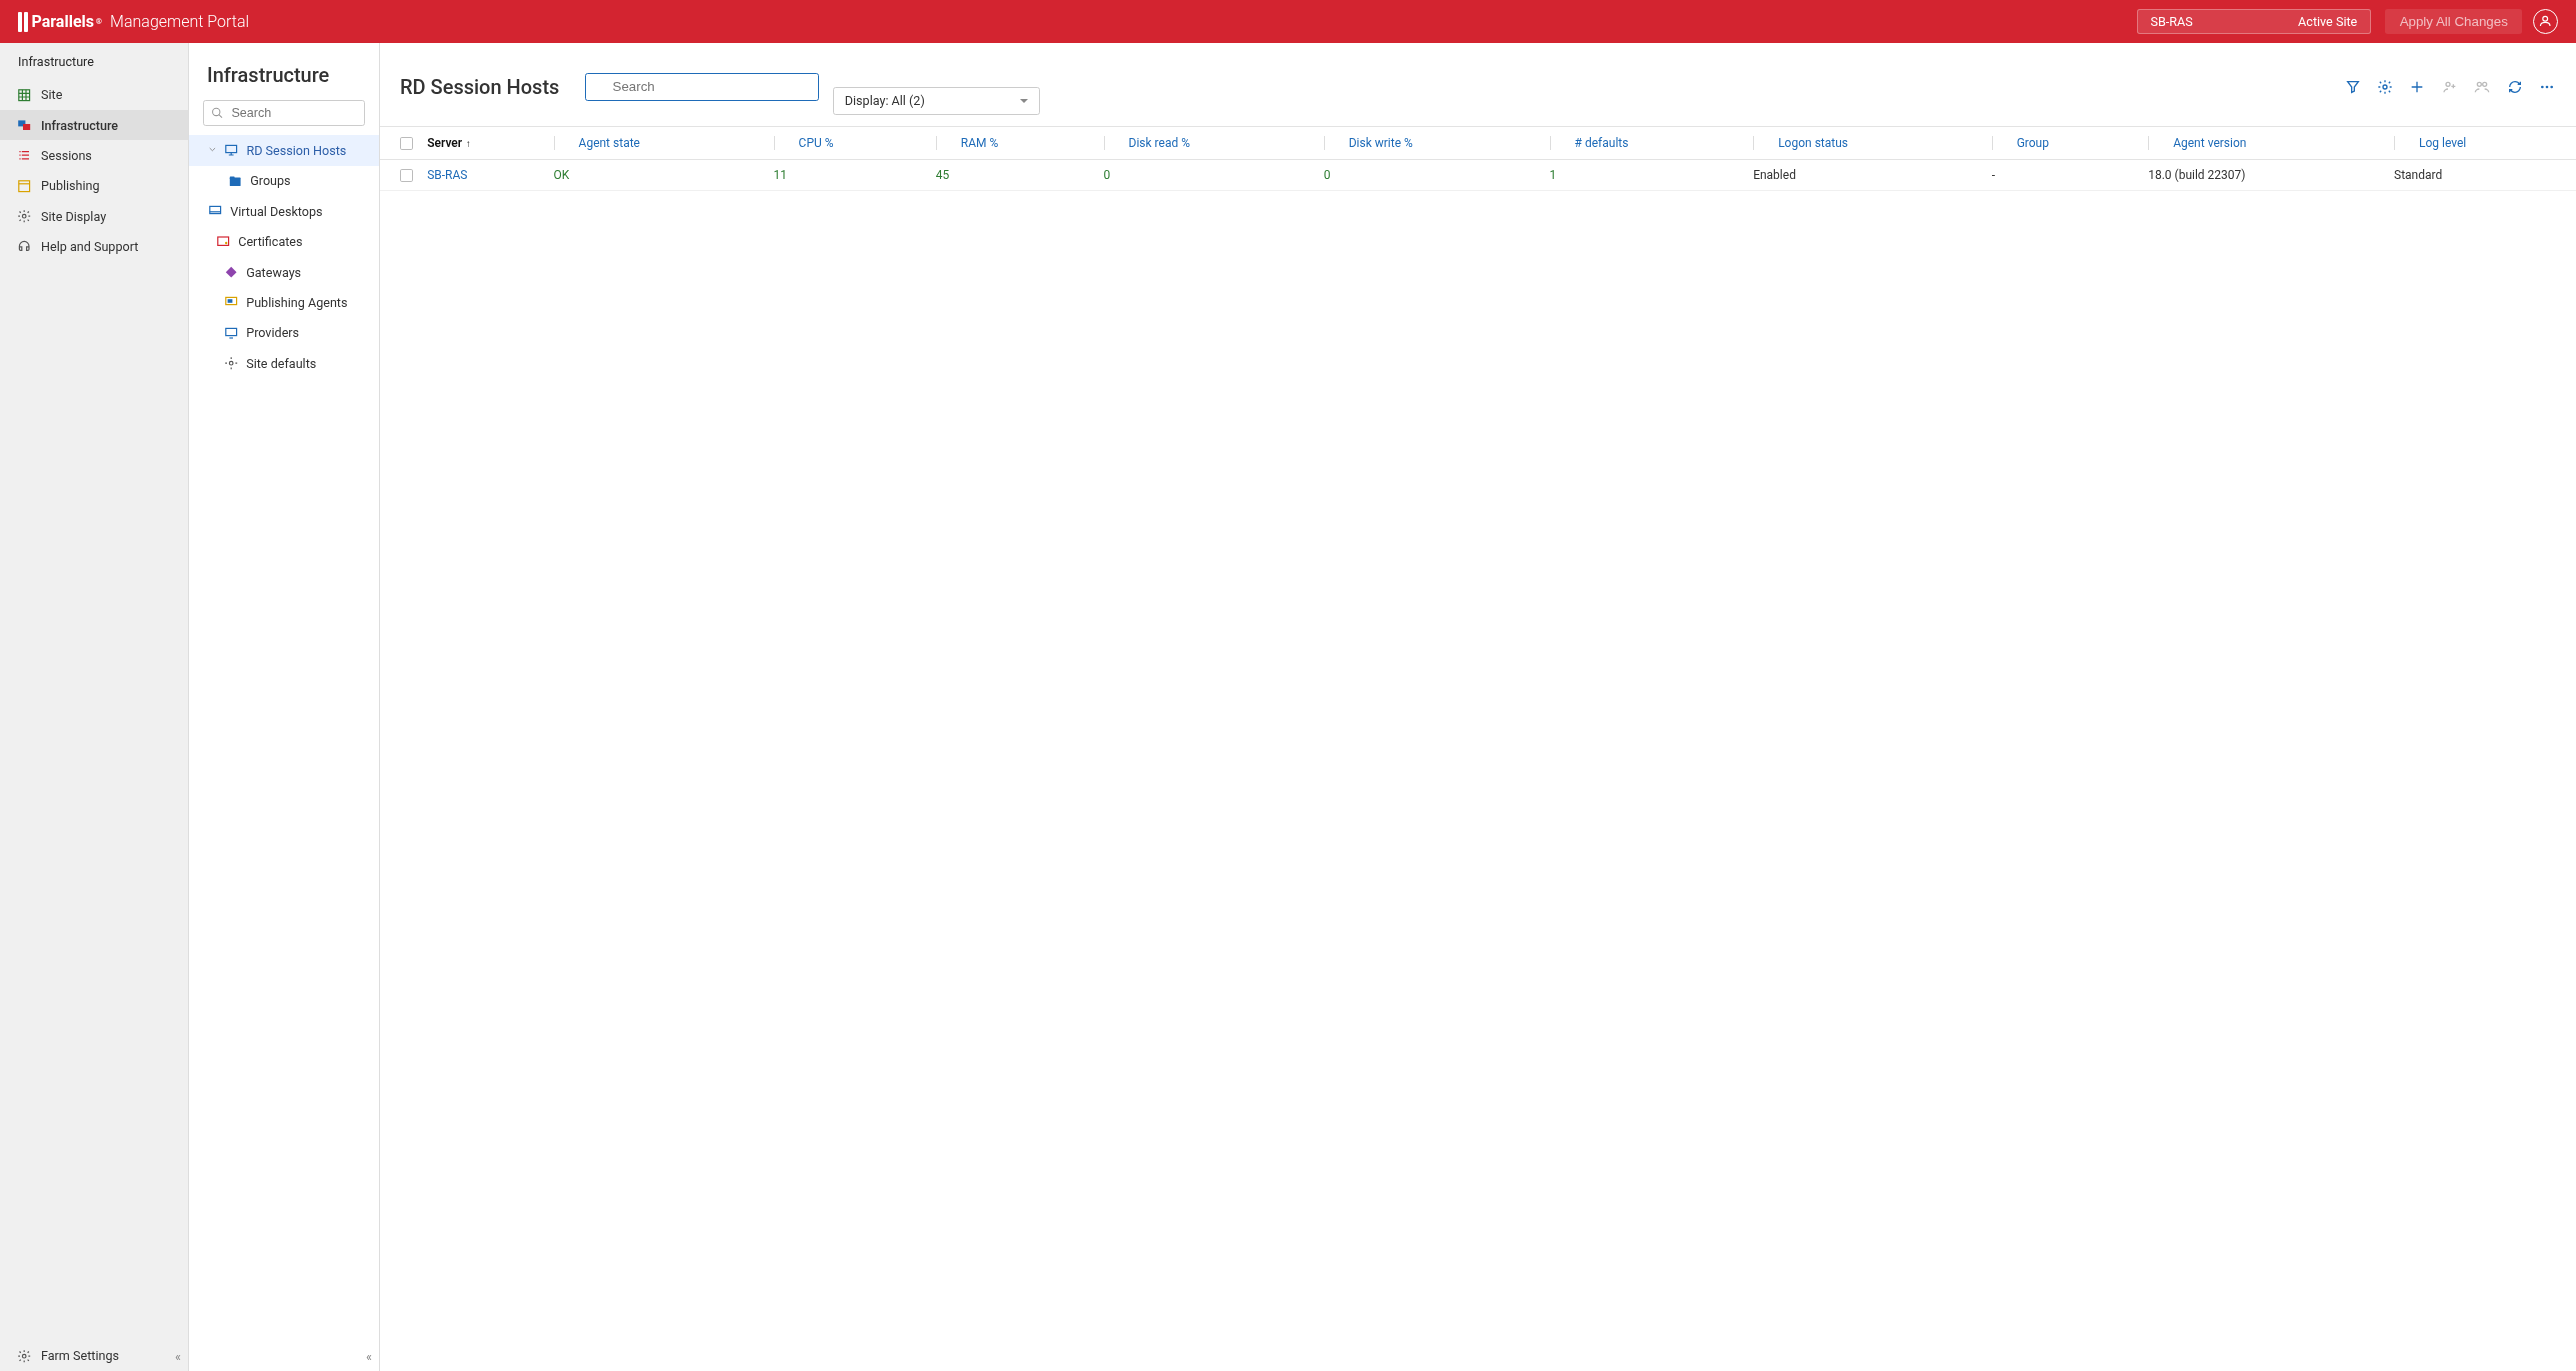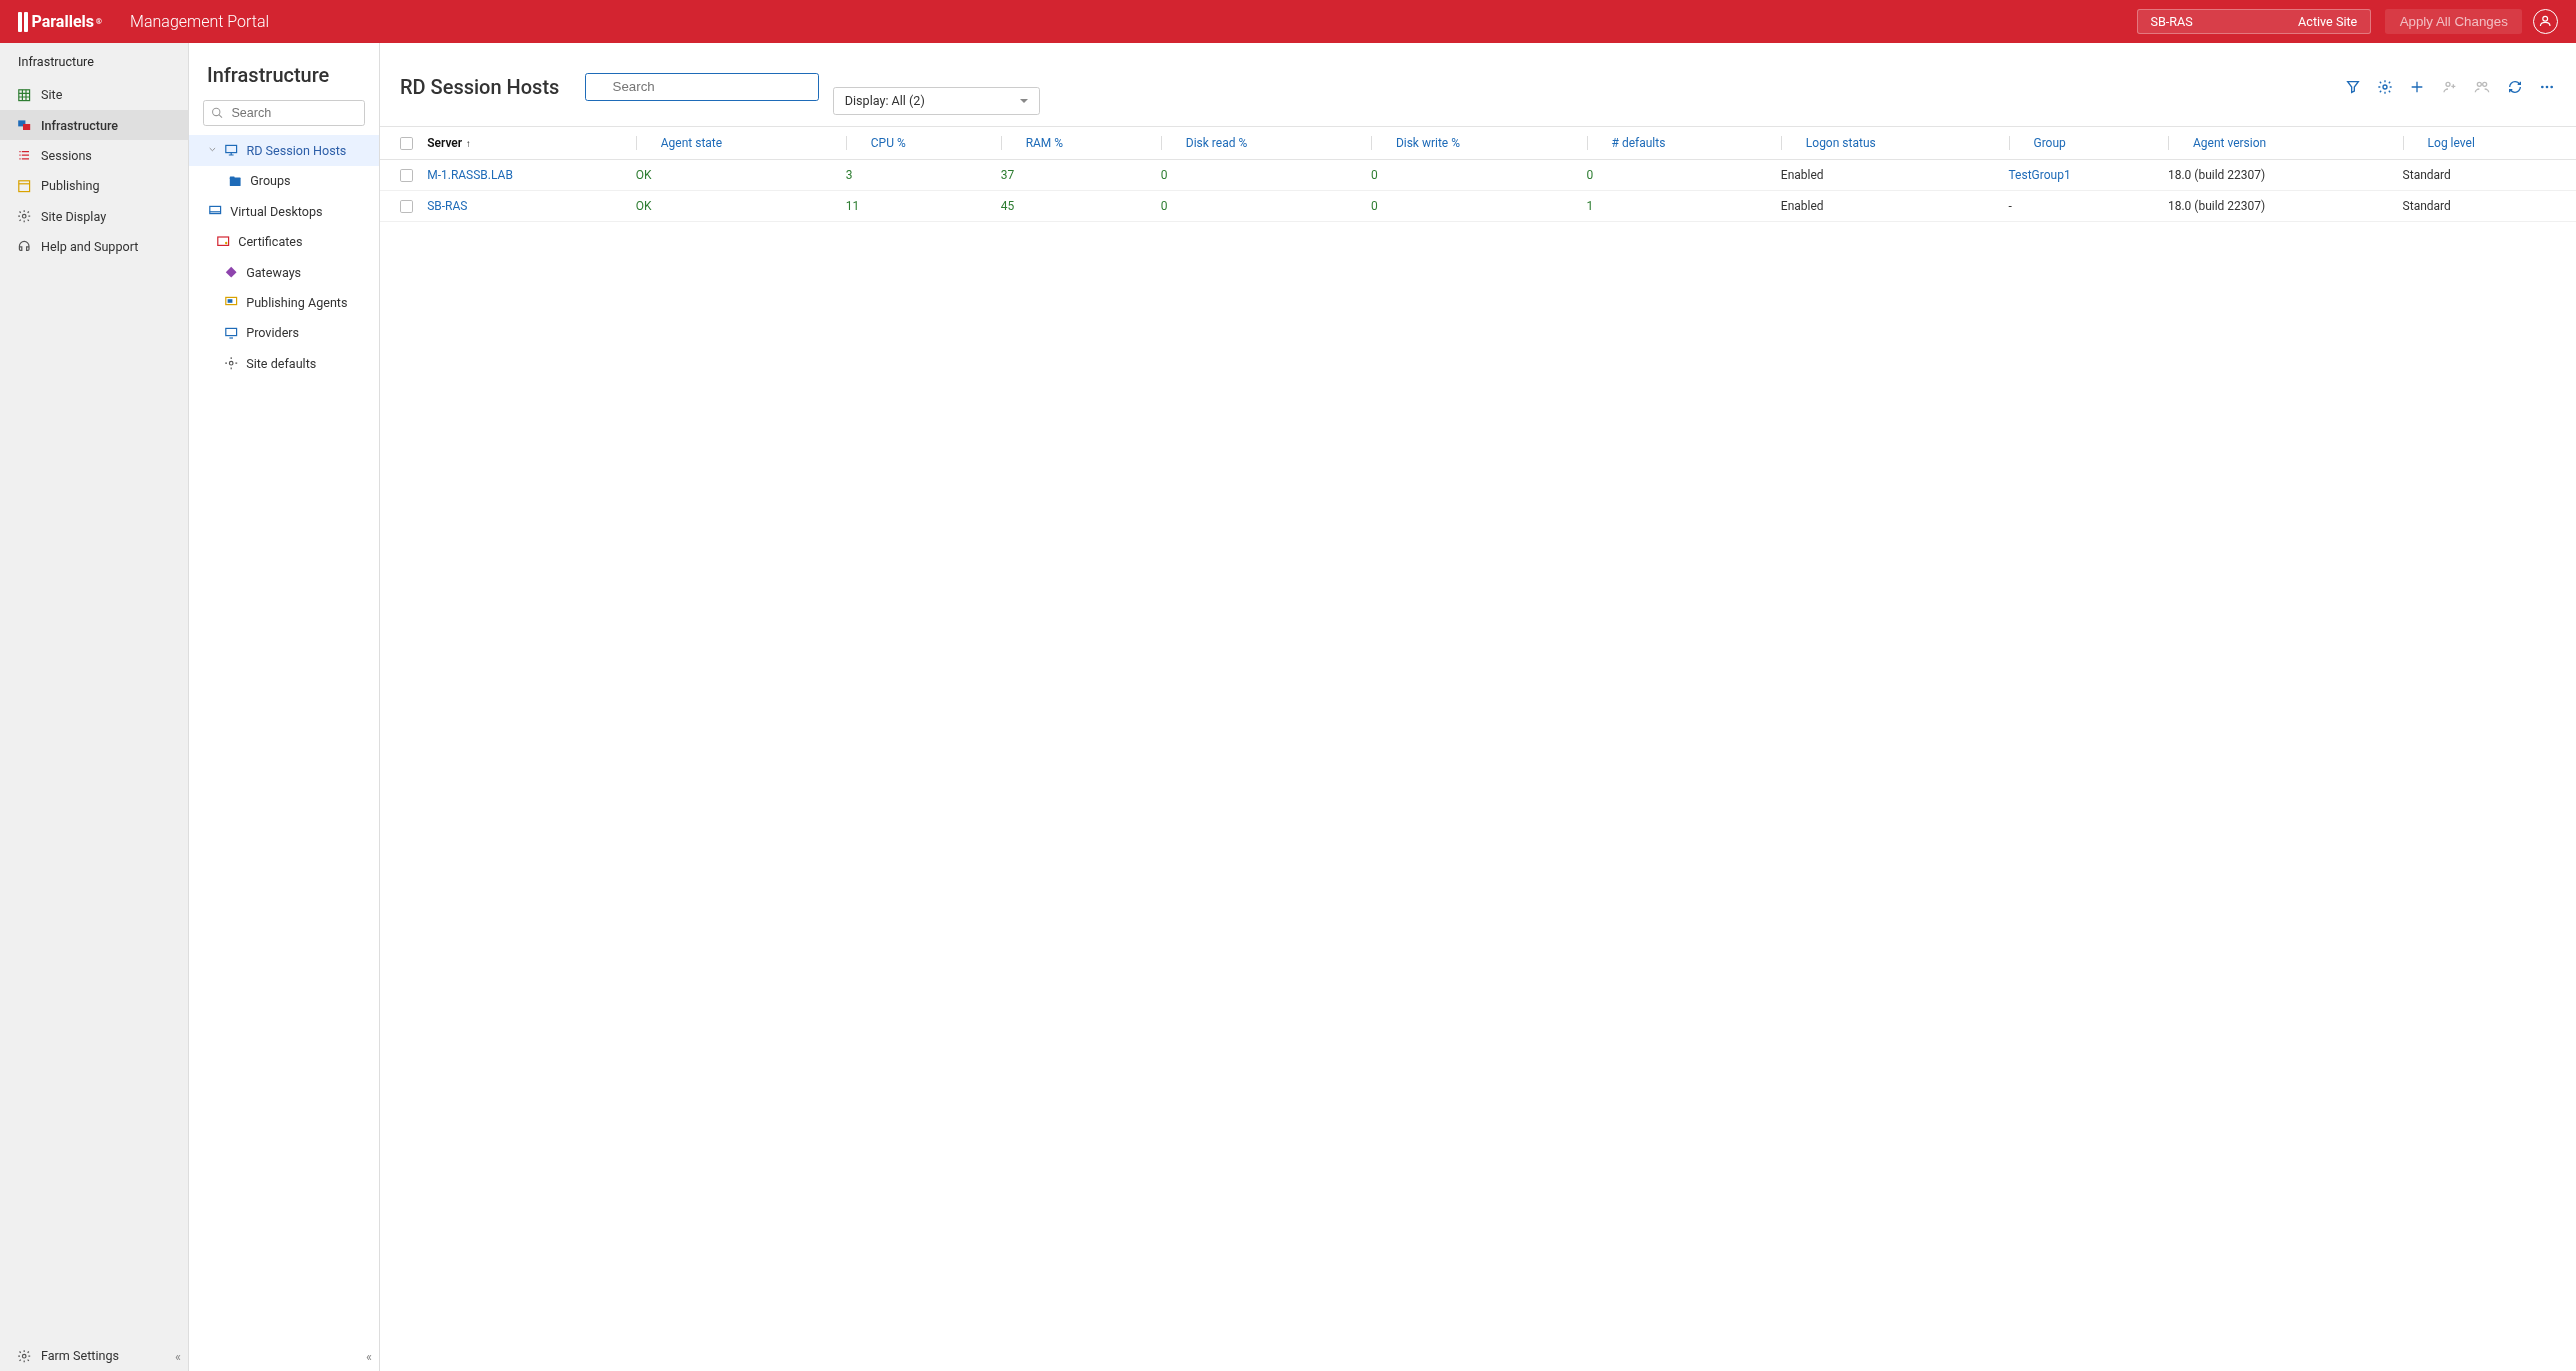--- a/index.html
+++ b/index.html
@@ -1,18 +1,18 @@
 <!DOCTYPE html>
 <html style="font-size:14.4px"><head>
 <meta charset="utf-8">
 <style>
 * { box-sizing: border-box; margin: 0; padding: 0; }
 body { font-family: -apple-system, BlinkMacSystemFont, "Segoe UI", Roboto, Arial, sans-serif; font-size: 12.6px; color: #333; background: #f5f5f5; }
 .header { background: #d32430; height: 43px; display: flex; align-items: center; padding: 0 18px; color: #fff; }
-.logo { display: flex; align-items: center; font-size: 16px; font-weight: 700; margin-right: 28px; }
+.logo { display: flex; align-items: center; font-size: 16px; font-weight: 700; margin-right: 8px; }
 .logo-bars { display: inline-flex; gap: 2.7px; margin-right: 3.6px; }
 .logo-bars span { width: 3.6px; height: 20px; background: #fff; display: inline-block; border-radius: 0.9px; }
 .logo-text { font-size: 16px; font-weight: 700; }
 .portal-title { font-size: 16px; font-weight: 300; }
 .header-spacer { flex: 1; }
 .site-pill { background: rgba(255,255,255,0.12); border: 0.9px solid rgba(255,255,255,0.3); padding: 3.6px 12.6px; border-radius: 2.7px; min-width: 234px; display: flex; justify-content: space-between; align-items: center; margin-right: 14.4px; cursor: pointer; }
 .apply-btn { background: rgba(255,255,255,0.15); color: #fff; border: none; padding: 5.4px 14.4px; border-radius: 2.7px; cursor: pointer; opacity: 0.7; margin-right: 10.8px; }
 .user-icon { width: 25px; height: 25px; border: 1.8px solid #fff; border-radius: 50%; display: flex; align-items: center; justify-content: center; cursor: pointer; }
 .main-wrap { display: flex; height: calc(100vh - 43px); }
 .sidebar-left { width: 189px; background: #f0f0f0; border-right: 0.9px solid #ddd; display: flex; flex-direction: column; position: relative; }
@@ -316,34 +316,20 @@
           <th><span class="sep"># defaults</span></th>
           <th><span class="sep">Logon status</span></th>
           <th><span class="sep">Group</span></th>
           <th><span class="sep">Agent version</span></th>
           <th><span class="sep">Log level</span></th>
         </tr>
       </thead>
       <tbody>
         <tr>
           <td><span class="chk"></span></td>
-          <td class="link">M-1.RASSB.LAB</td>
-          <td class="green">OK</td>
-          <td class="green">3</td>
-          <td class="green">37</td>
-          <td class="green">0</td>
-          <td class="green">0</td>
-          <td class="green">0</td>
-          <td>Enabled</td>
-          <td class="link">TestGroup1</td>
-          <td>18.0 (build 22307)</td>
-          <td>Standard</td>
-        </tr>
-        <tr>
-          <td><span class="chk"></span></td>
           <td class="link">SB-RAS</td>
           <td class="green">OK</td>
           <td class="green">11</td>
           <td class="green">45</td>
           <td class="green">0</td>
           <td class="green">0</td>
           <td class="green">1</td>
           <td>Enabled</td>
           <td>-</td>
           <td>18.0 (build 22307)</td>

